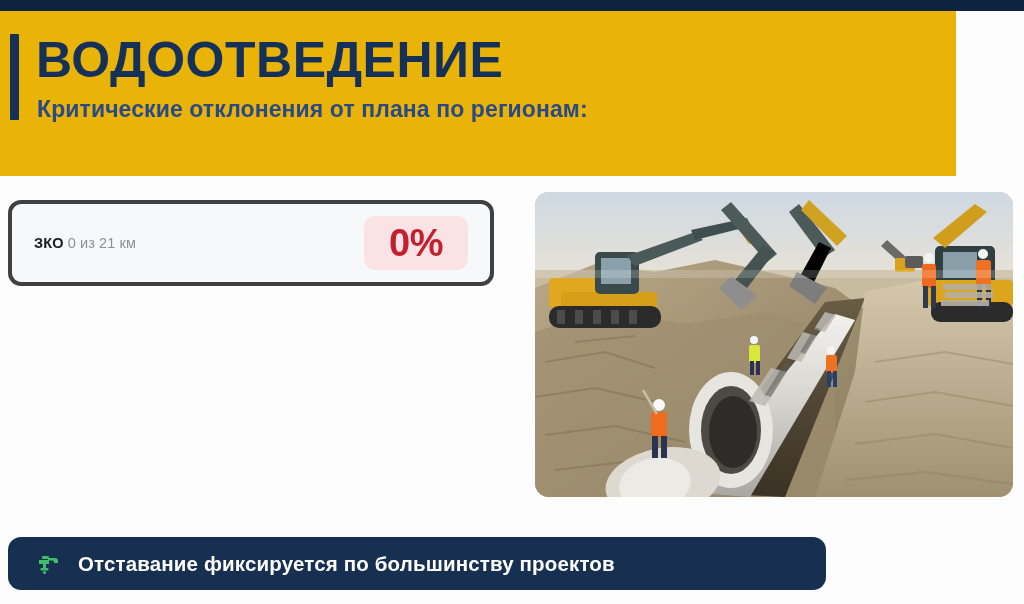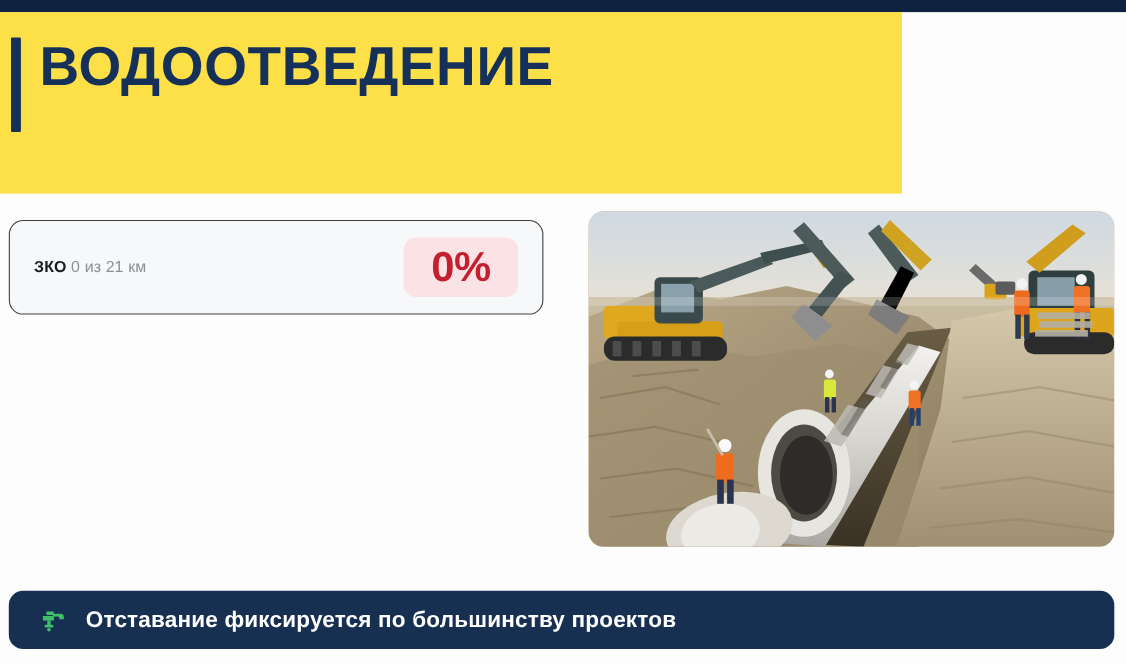--- a/index.html
+++ b/index.html
@@ -22,23 +22,23 @@
     top: 0; left: 0;
     width: 1024px;
     height: 11px;
     background: #0d2340;
   }
 
   
   .header {
     position: absolute;
     top: 11px; left: 0;
-    width: 820px;
+    width: 956px;
     height: 165px;
-    background: #fde047;
+    background: #eab308;
   }
 
   .accent-bar {
     position: absolute;
     left: 10px;
     top: 23px;
     width: 9px;
     height: 86px;
     background: #15315a;
     border-radius: 1px;
@@ -73,21 +73,21 @@
     left: 8px;
     top: 200px;
     width: 486px;
   }
 
   .card {
     position: relative;
     width: 486px;
     height: 86px;
     background: #f7f8fa;
-    border: 1px solid #404040;
+    border: 4px solid #404040;
     border-radius: 13px;
     margin-bottom: 11px;
   }
 
   .card-label {
     position: absolute;
     left: 22px;
     top: 50%;
     transform: translateY(-50%);
     font-size: 14.5px;
@@ -130,21 +130,21 @@
     overflow: hidden;
     background: #c9b79a;
   }
   .photo svg { display: block; width: 100%; height: 100%; }
 
   
   .footer {
     position: absolute;
     left: 8px;
     top: 537px;
-    width: 1005px;
+    width: 818px;
     height: 53px;
     background: #173052;
     border-radius: 13px;
     display: flex;
     align-items: center;
   }
 
   .footer-icon {
     margin-left: 28px;
     width: 26px;
@@ -164,20 +164,21 @@
   }
 </style>
 </head>
 <body>
 
 <div class="top-strip"></div>
 
 <div class="header">
   <div class="accent-bar"></div>
   <div class="title">ВОДООТВЕДЕНИЕ</div>
+  <div class="subtitle">Критические отклонения от плана по регионам:</div>
 </div>
 
 <div class="cards">
 
   <div class="card">
     <div class="card-label">
       <span class="region">ЗКО</span>
       <span>0 из 21 км</span>
     </div>
     <div class="card-badge">0%</div>

